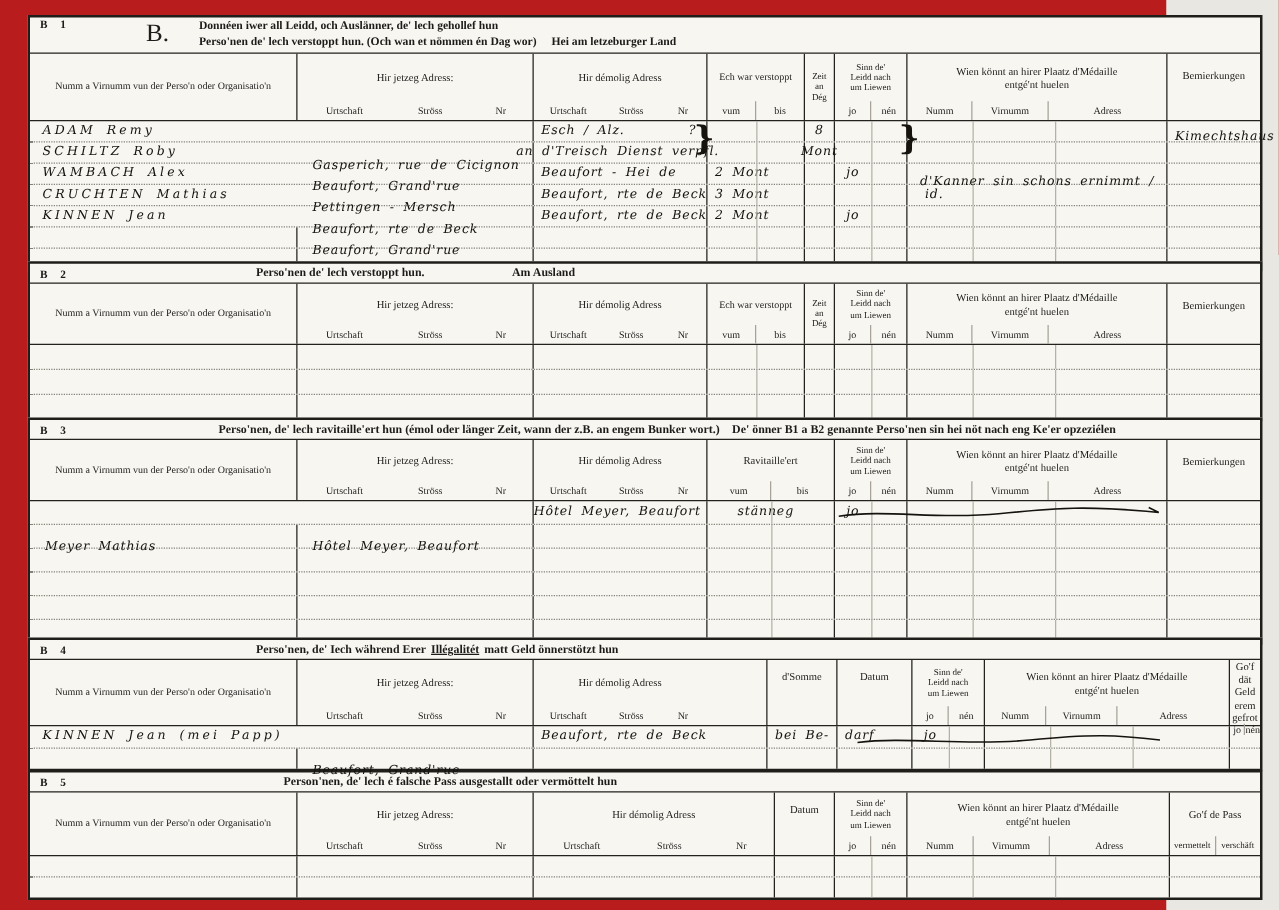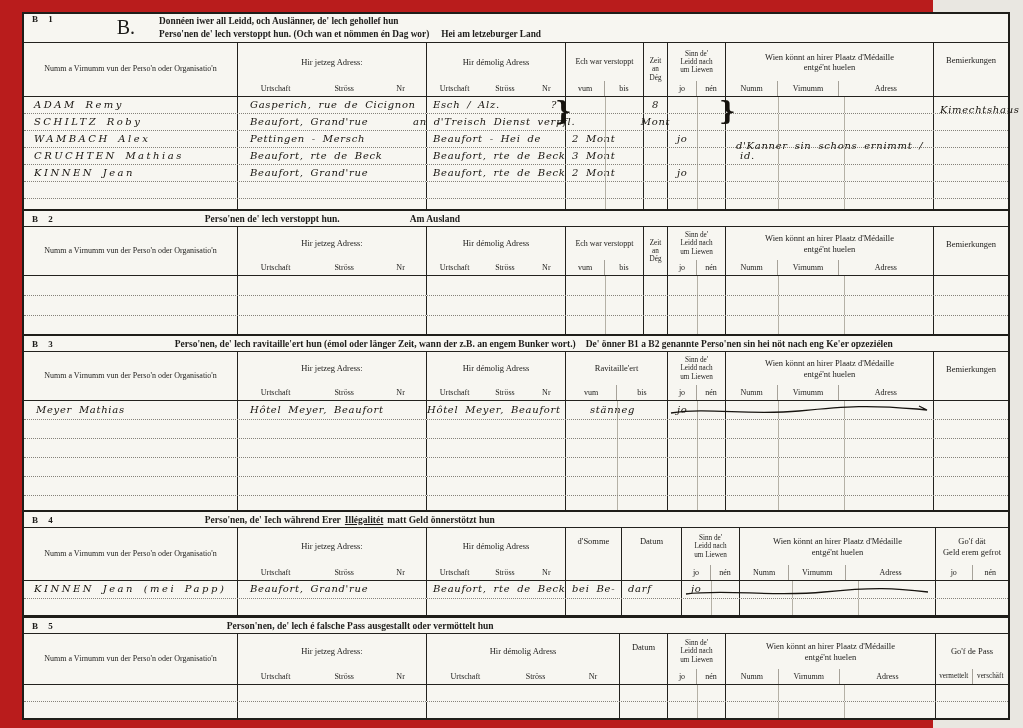--- a/index.html
+++ b/index.html
@@ -46,37 +46,37 @@
   .r{display:flex;border-bottom:1px dotted #85827a;position:relative;white-space:nowrap;}
   .r:last-child{border-bottom:none;}
   .r>div{box-sizing:border-box;position:relative;}
   .r>div+div{border-left:1.5px solid #23221e;}
   .rh16{height:16px;line-height:15px;} .rh17{height:17px;line-height:16px;}
   .rh18{height:18px;line-height:17px;} .rh19{height:19px;line-height:18px;}
   
   .w1{width:213px;} .w2{width:189px;} .w3{width:139px;} .w4{width:78px;}
   .w5{width:24px;} .w6{width:58px;} .w7{width:208px;} .w8{flex:1;}
    .w4r{width:102px;}
-   .wa{width:56px;} .wb{width:60px;} .w7b{width:196px;}
+   .wa{width:56px;margin-left:48px;} .wb{width:60px;} .w7b{width:196px;}
    .w3w{width:193px;} .wd{width:48px;} .w7c{width:210px;}
   
   .r .w4::after,.r .w6::after,.r .w4r::after,.r .w8::after{
       content:"";position:absolute;left:50%;top:0;bottom:0;width:1px;background:#b5b1a6;}
   .r .w8::after{display:none;}
   .r .gjn::after{content:"";position:absolute;left:50%;top:0;bottom:0;width:1px;background:#b5b1a6;}
   .r .w7::before,.r .w7b::before,.r .w7c::before{
       content:"";position:absolute;left:52px;top:0;bottom:0;width:1px;background:#b5b1a6;}
   .r .w7::after,.r .w7b::after,.r .w7c::after{
       content:"";position:absolute;left:118px;top:0;bottom:0;width:1px;background:#b5b1a6;}
   .r .gvp::after{content:"";position:absolute;left:40px;top:0;bottom:0;width:1px;background:#b5b1a6;}
   
   .hand{font-family:"DejaVu Serif",serif;font-style:italic;font-weight:normal;
         font-size:10px;color:#16130e;letter-spacing:0.7px;word-spacing:3px;z-index:3;}
   .hname{letter-spacing:2.5px;padding-left:10px;}
-  .pl6{padding-left:6px;} .pl12{padding-left:12px;} .pl14{padding-left:14px;}
+  .pl6{padding-left:6px;} .pl12{padding-left:12px;margin-top:28px;} .pl14{padding-left:14px;}
   .between{display:flex;justify-content:space-between;padding-right:8px;}
   .zc{display:flex;justify-content:center;overflow:visible;}
   .joc span{display:inline-block;width:50%;text-align:center;}
   .shiftl{margin-left:-14px;}
   .brace{position:absolute;font-family:"DejaVu Serif",serif;font-size:26px;
          font-weight:bold;color:#16130e;top:-2px;z-index:4;line-height:32px;}
   .ov{position:absolute;z-index:4;}
   .strike{position:absolute;z-index:4;}
 </style>
 </head>

